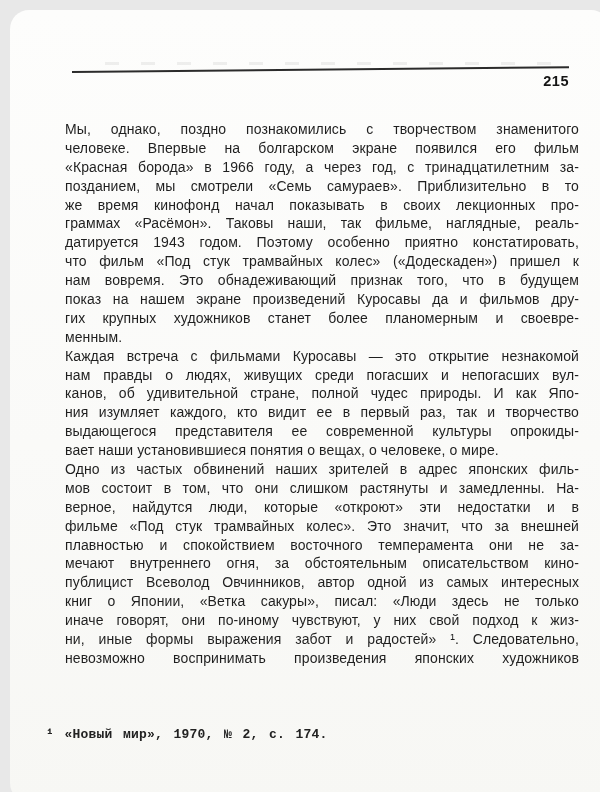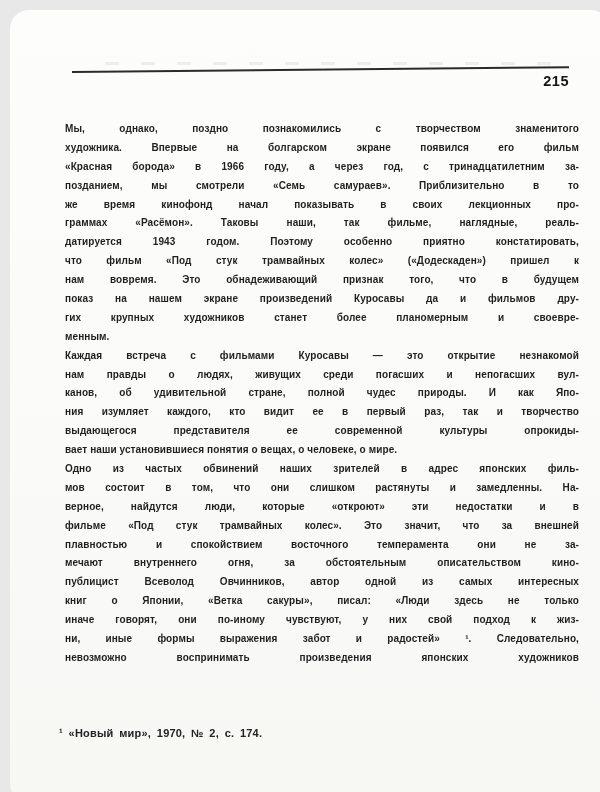--- a/index.html
+++ b/index.html
@@ -34,55 +34,56 @@
     font-weight: 700;
     letter-spacing: 0.5px;
     color: #141414;
   }
   .body-text {
     position: absolute;
     left: 55px; top: 110px; width: 514px;
   }
   .paragraph { margin: 0; padding: 0; }
   .line {
-    font-size: 10px;
-    font-weight: 700;
+    font-size: 14px;
+    font-weight: 400;
     line-height: 18.9px;
     height: 18.9px;
     letter-spacing: 0.1px;
     text-align: justify;
     text-align-last: justify;
     overflow: hidden;
     white-space: normal;
     color: #1f1f1f;
   }
   .line.para-end {
     text-align-last: left;
   }
   .footnote {
     position: absolute;
-    left: 49px; top: 717px;
-    font-size: 11px;
+    left: 36px; top: 717px;
+    font-size: 13px;
     font-weight: 700;
     letter-spacing: 0.2px;
     word-spacing: 2.5px;
     color: #222222;
+    font-family: Liberation Mono, monospace;
   }
 </style>
 </head>
 <body>
 
 <div class="page">
   <div class="scan-artifact"></div>
   <div class="header-rule"></div>
   <div class="page-number">215</div>
   <div class="body-text" id="body-text">
       <div class="paragraph">
         <div class="line">Мы, однако, поздно познакомились с творчеством знаменитого</div>
-        <div class="line">художника. Впервые на болгарском экране появился его фильм</div>
+        <div class="line">человеке. Впервые на болгарском экране появился его фильм</div>
         <div class="line">«Красная борода» в 1966 году, а через год, с тринадцатилетним за-</div>
         <div class="line">позданием, мы смотрели «Семь самураев». Приблизительно в то</div>
         <div class="line">же время кинофонд начал показывать в своих лекционных про-</div>
         <div class="line">граммах «Расёмон». Таковы наши, так фильме, наглядные, реаль-</div>
         <div class="line">датируется 1943 годом. Поэтому особенно приятно констатировать,</div>
         <div class="line">что фильм «Под стук трамвайных колес» («Додескаден») пришел к</div>
         <div class="line">нам вовремя. Это обнадеживающий признак того, что в будущем</div>
         <div class="line">показ на нашем экране произведений Куросавы да и фильмов дру-</div>
         <div class="line">гих крупных художников станет более планомерным и своевре-</div>
         <div class="line para-end">менным.</div>

